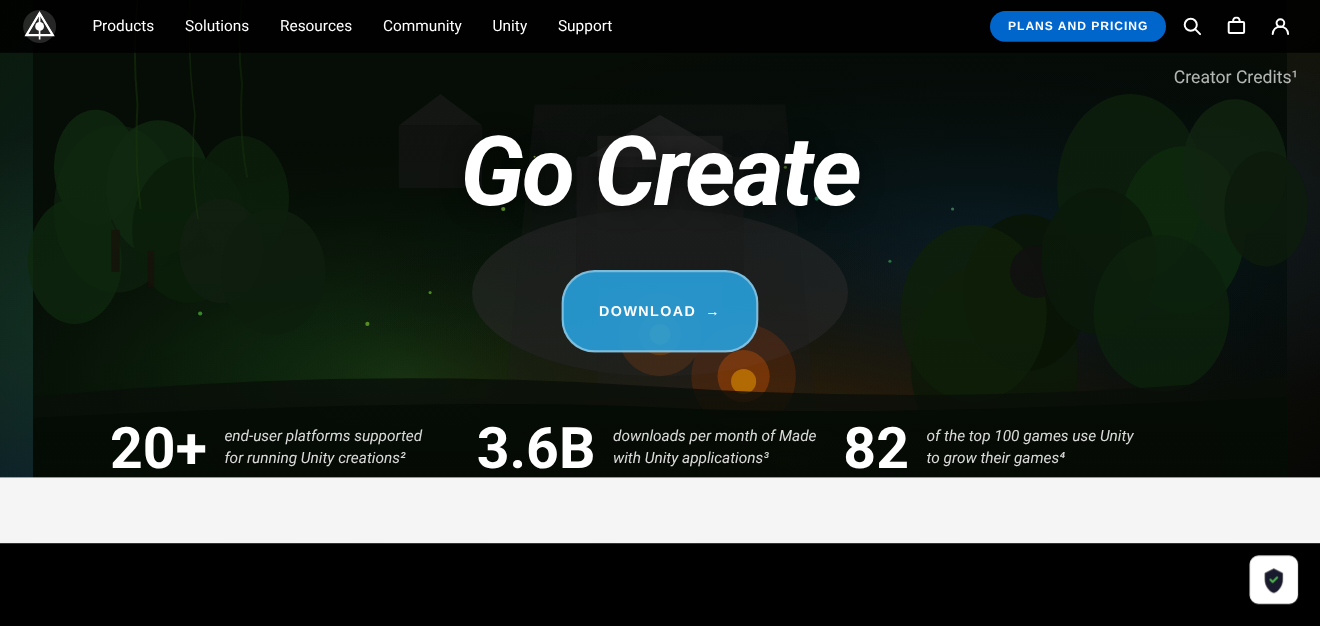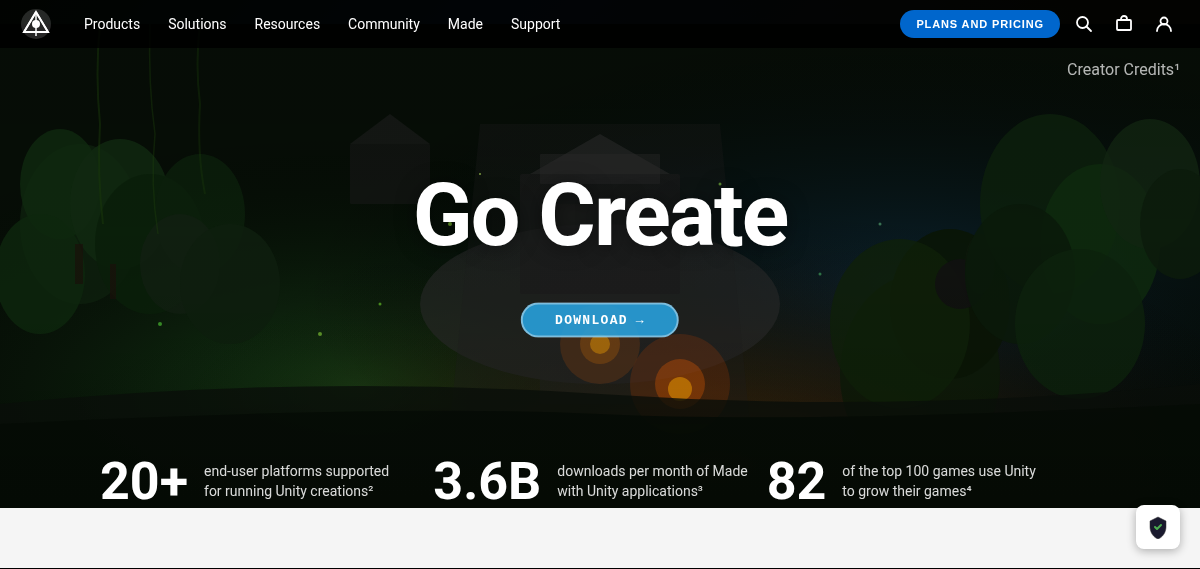--- a/index.html
+++ b/index.html
@@ -91,21 +91,21 @@
       align-items: center;
       justify-content: center;
       width: 32px;
       height: 32px;
     }
 
     
     .hero {
       position: relative;
       width: 1200px;
-      height: 568px;
+      height: 494px;
       overflow: hidden;
     }
 
     .hero-bg {
       position: absolute;
       top: 0;
       left: 0;
       width: 100%;
       height: 100%;
       background: 
@@ -137,38 +137,38 @@
     }
 
     .hero-title {
       color: #fff;
       font-size: 88px;
       font-weight: 700;
       line-height: 1;
       text-shadow: 0 2px 20px rgba(0,0,0,0.5);
       margin-bottom: 44px;
       letter-spacing: -2px;
+      font-style: italic;
     }
 
     .download-btn {
       display: inline-flex;
       align-items: center;
       gap: 8px;
       background: rgba(40, 160, 220, 0.9);
       color: #fff;
       border: none;
-      padding: 8px 32px;
+      padding: 28px 32px;
       border-radius: 30px;
       font-size: 13px;
       font-weight: 700;
       letter-spacing: 0.1em;
       text-transform: uppercase;
       cursor: pointer;
       border: 2px solid rgba(255,255,255,0.4);
-      font-family: Liberation Mono, monospace;
     }
 
     
     .stats-bar {
       position: absolute;
       bottom: 60px;
       left: 0;
       right: 0;
       display: flex;
       align-items: flex-start;
@@ -191,20 +191,21 @@
       line-height: 1;
       white-space: nowrap;
     }
 
     .stat-desc {
       color: rgba(255,255,255,0.85);
       font-size: 14px;
       line-height: 1.4;
       padding-top: 6px;
       max-width: 200px;
+      font-style: italic;
     }
 
     
     .bottom-peek {
       position: absolute;
       bottom: 0;
       left: 0;
       right: 0;
       height: 60px;
       background: #f5f5f5;
@@ -357,21 +358,21 @@
         <line x1="4" y1="24" x2="16" y2="4" stroke="#fff" stroke-width="1.5"></line>
         <line x1="28" y1="24" x2="16" y2="4" stroke="#fff" stroke-width="1.5"></line>
       </svg>
     </div>
 
     <div class="nav-links">
       <a class="nav-link">Products</a>
       <a class="nav-link">Solutions</a>
       <a class="nav-link">Resources</a>
       <a class="nav-link">Community</a>
-      <a class="nav-link">Made</a>
+      <a class="nav-link">Unity</a>
       <a class="nav-link">Support</a>
     </div>
 
     <div class="nav-right">
       <button class="plans-btn">PLANS AND PRICING</button>
 
       <button class="nav-icon-btn">
         <svg width="18" height="18" viewBox="0 0 18 18" fill="none">
           <circle cx="7.5" cy="7.5" r="5.5" stroke="#fff" stroke-width="1.8"></circle>
           <line x1="11.5" y1="11.5" x2="16" y2="16" stroke="#fff" stroke-width="1.8" stroke-linecap="round"></line>

